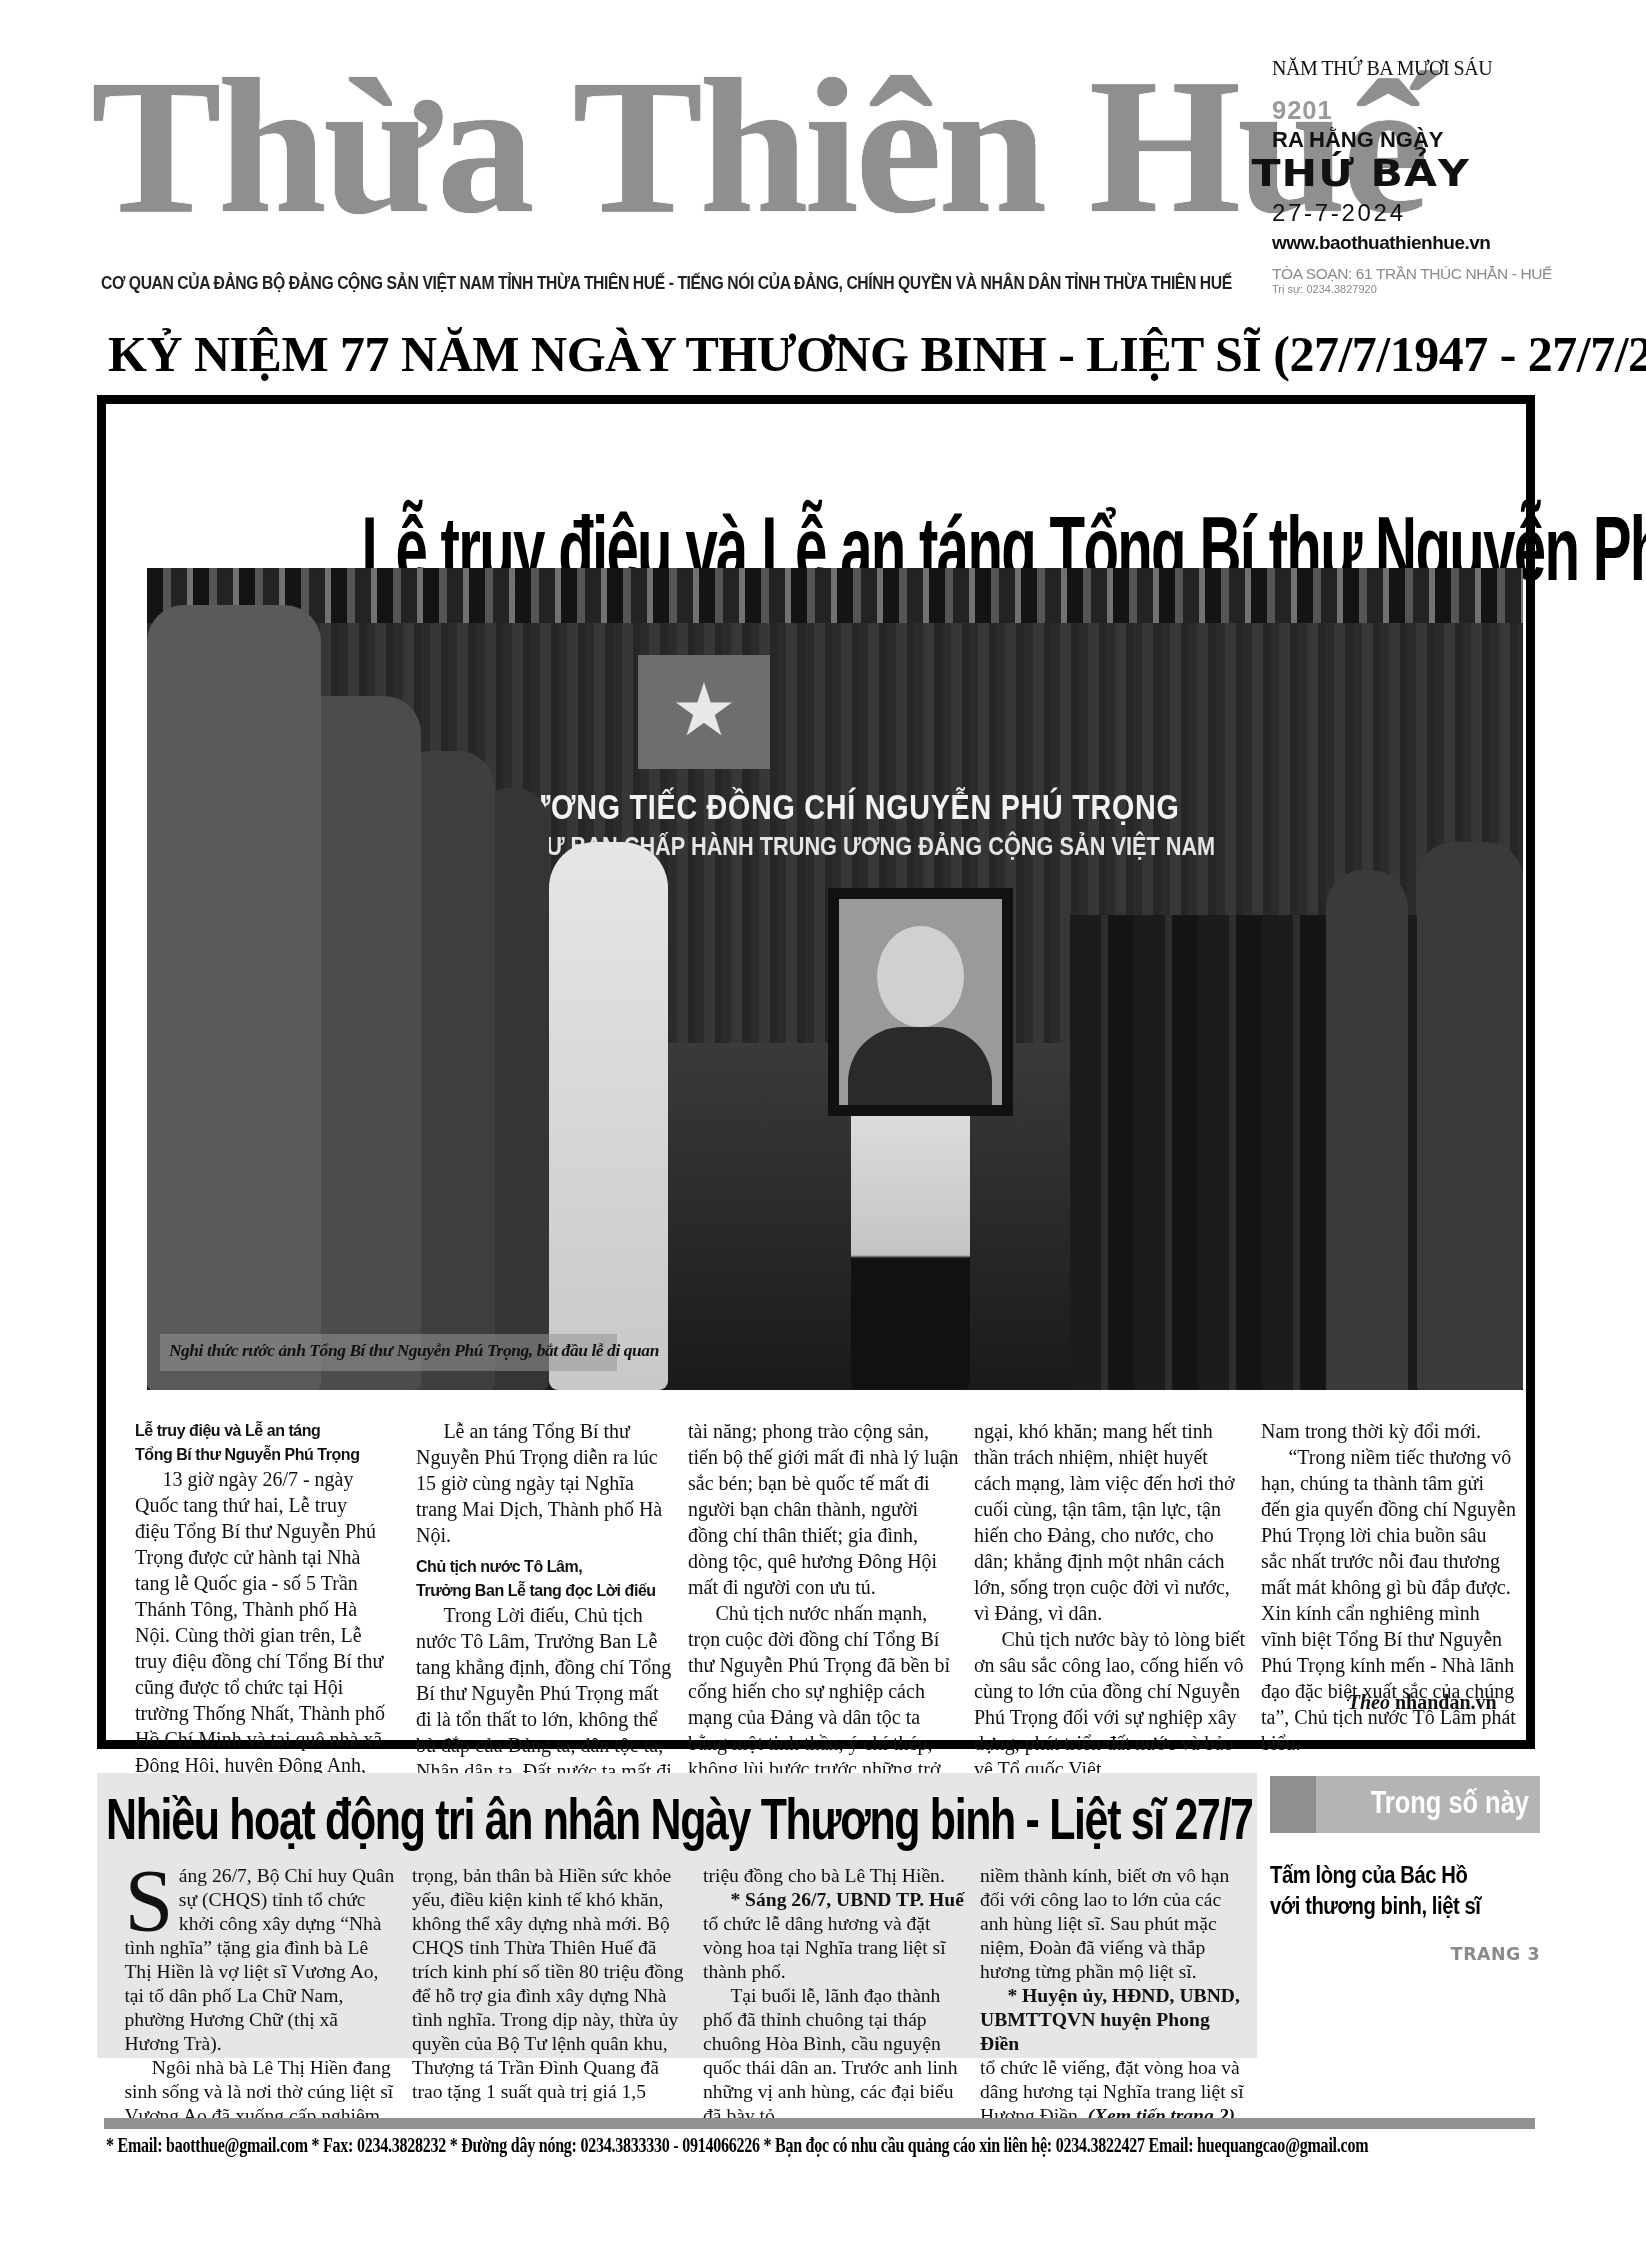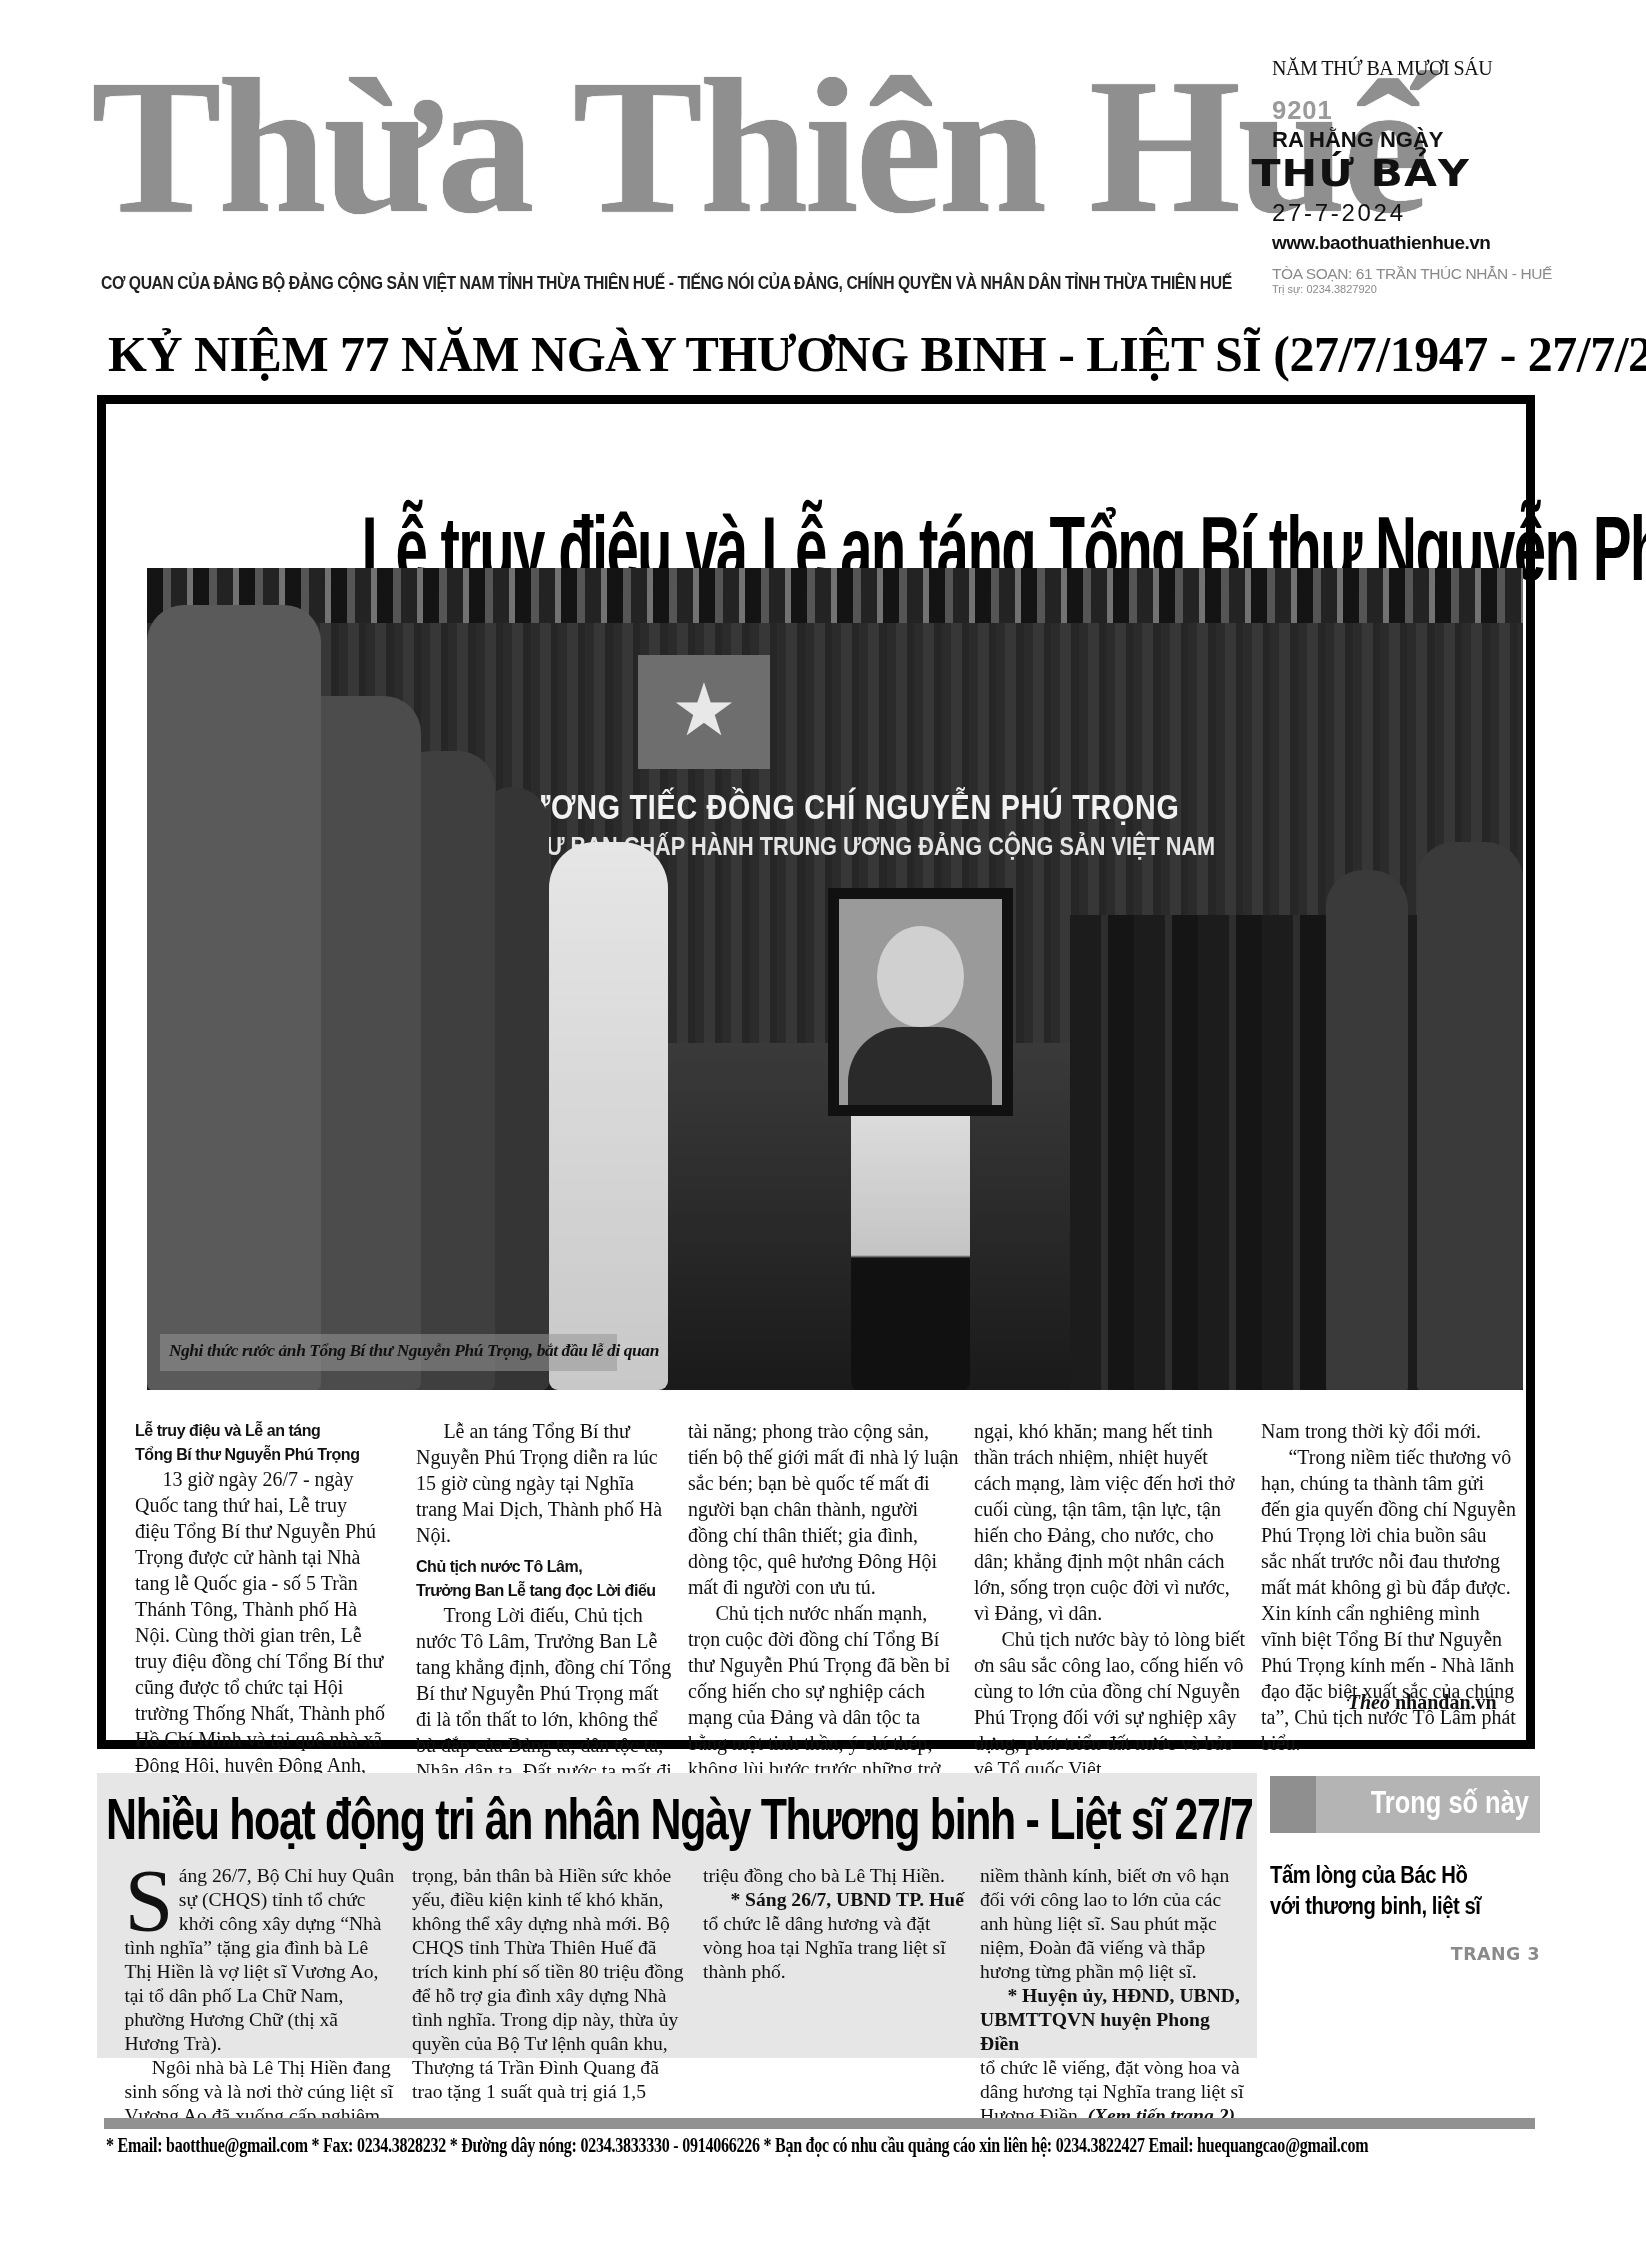--- a/index.html
+++ b/index.html
@@ -218,20 +218,21 @@
     <p class="noindent"><span class="dropcap">S</span><span>áng 26/7, Bộ Chỉ huy Quân sự (CHQS) tỉnh tổ chức khởi công xây dựng “Nhà tình nghĩa” tặng gia đình bà Lê Thị Hiền là vợ liệt sĩ Vương Ao, tại tổ dân phố La Chữ Nam, phường Hương Chữ (thị xã Hương Trà).</span></p>
     <p>Ngôi nhà bà Lê Thị Hiền đang sinh sống và là nơi thờ cúng liệt sĩ Vương Ao đã xuống cấp nghiêm</p>
   </div>
   <div class="s-col" style="left:315px;width:274px;">
     <p class="noindent">trọng, bản thân bà Hiền sức khỏe yếu, điều kiện kinh tế khó khăn, không thể xây dựng nhà mới. Bộ CHQS tỉnh Thừa Thiên Huế đã trích kinh phí số tiền 80 triệu đồng để hỗ trợ gia đình xây dựng Nhà tình nghĩa. Trong dịp này, thừa ủy quyền của Bộ Tư lệnh quân khu, Thượng tá Trần Đình Quang đã trao tặng 1 suất quà trị giá 1,5</p>
   </div>
   <div class="s-col" style="left:606px;width:265px;">
     <p class="noindent">triệu đồng cho bà Lê Thị Hiền.</p>
     <p style="font-weight:bold;">* Sáng 26/7, UBND TP. Huế</p>
     <p class="noindent">tổ chức lễ dâng hương và đặt vòng hoa tại Nghĩa trang liệt sĩ thành phố.</p>
+    <p>Tại buổi lễ, lãnh đạo thành phố đã thỉnh chuông tại tháp chuông Hòa Bình, cầu nguyện quốc thái dân an. Trước anh linh những vị anh hùng, các đại biểu đã bày tỏ</p>
   </div>
   <div class="s-col" style="left:883px;width:267px;">
     <p class="noindent">niềm thành kính, biết ơn vô hạn đối với công lao to lớn của các anh hùng liệt sĩ. Sau phút mặc niệm, Đoàn đã viếng và thắp hương từng phần mộ liệt sĩ.</p>
     <p style="font-weight:bold;">* Huyện ủy, HĐND, UBND, UBMTTQVN huyện Phong Điền</p>
     <p class="noindent"><span>tổ chức lễ viếng, đặt vòng hoa và dâng hương tại Nghĩa trang liệt sĩ Hương Điền.</span> <span class="see-more">(Xem tiếp trang 2)</span></p>
   </div>
 </section>
 
 <aside class="inissue">
   <div class="inissue-header">

